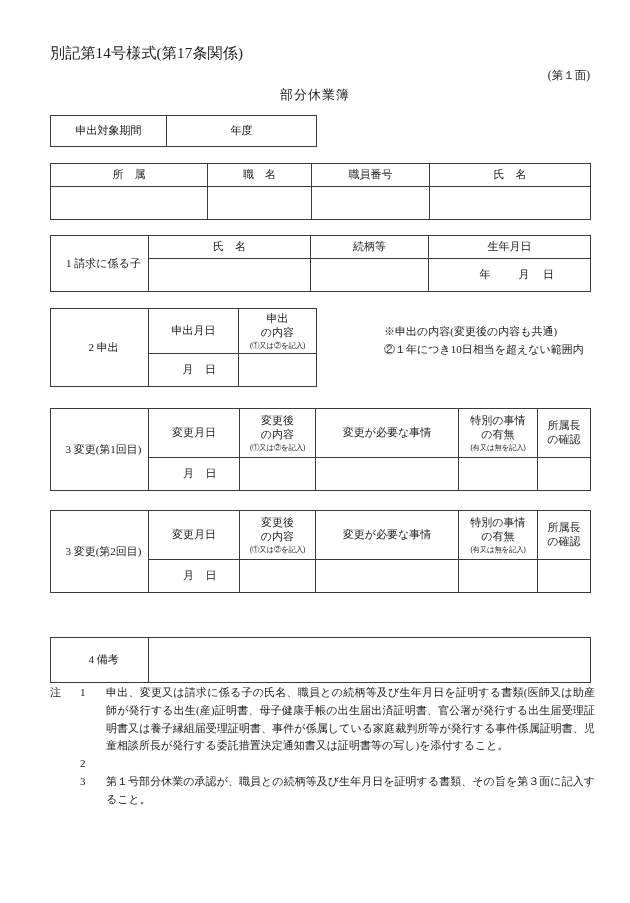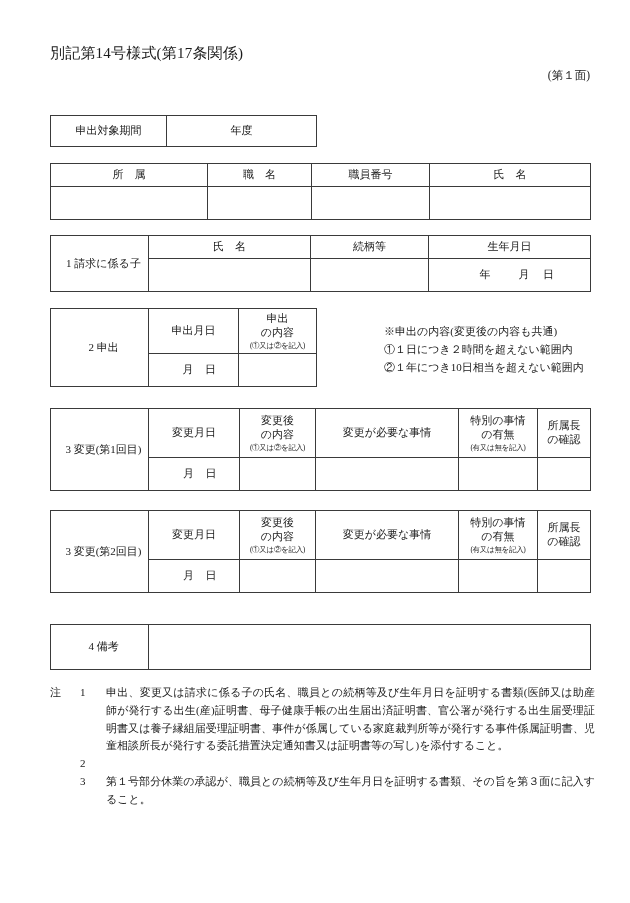--- a/index.html
+++ b/index.html
@@ -86,21 +86,21 @@
   .ymd .g2 { width: 38px; }
   .md .g1 { width: 34px; }
 
   
   #tbl-period { left: 50px; top: 115px; width: 266px; }
   #tbl-employee { left: 50px; top: 163px; width: 540px; }
   #tbl-child { left: 50px; top: 235px; width: 540px; }
   #tbl-apply { left: 50px; top: 308px; width: 266px; }
   #tbl-change1 { left: 50px; top: 408px; width: 540px; }
   #tbl-change2 { left: 50px; top: 510px; width: 540px; }
-  #tbl-remarks { left: 50px; top: 624px; width: 540px; font-family: Liberation Serif, serif; }
+  #tbl-remarks { left: 50px; top: 637px; width: 540px; font-family: Liberation Serif, serif; }
 
   
   .apply-note {
     position: absolute;
     left: 340px;
     top: 322px;
     font-size: 11px;
     line-height: 1.65;
     white-space: nowrap;
   }
@@ -136,20 +136,21 @@
   }
   .note-row + .note-row { margin-top: 0px; }
 </style>
 </head>
 <body>
 
 <div class="page">
 
   <div class="form-no">別記第14号様式(第17条関係)</div>
   <div class="page-face">(第１面)</div>
+  <div class="doc-title">部分休業簿</div>
 
   <table class="tbl" id="tbl-period">
     <colgroup>
         <col style="width:116px">
         <col style="width:150px">
       </colgroup>
     <tbody>
       <tr>
         <td class="hdr" style="height:30px">申出対象期間</td>
         <td>年度</td>
@@ -228,21 +229,20 @@
             <span class="g1">月</span><span>日</span>
           </span>
         </td>
         <td></td>
       </tr>
     </tbody>
   </table>
 
   <div class="apply-note">
     <div>※申出の内容(変更後の内容も共通)</div>
-    <div>①１日につき２時間を超えない範囲内</div>
     <div>②１年につき10日相当を超えない範囲内</div>
   </div>
 
   <table class="tbl" id="tbl-change1">
     <colgroup>
         <col style="width:98px">
         <col style="width:91px">
         <col style="width:76px">
         <col style="width:143px">
         <col style="width:79px">

